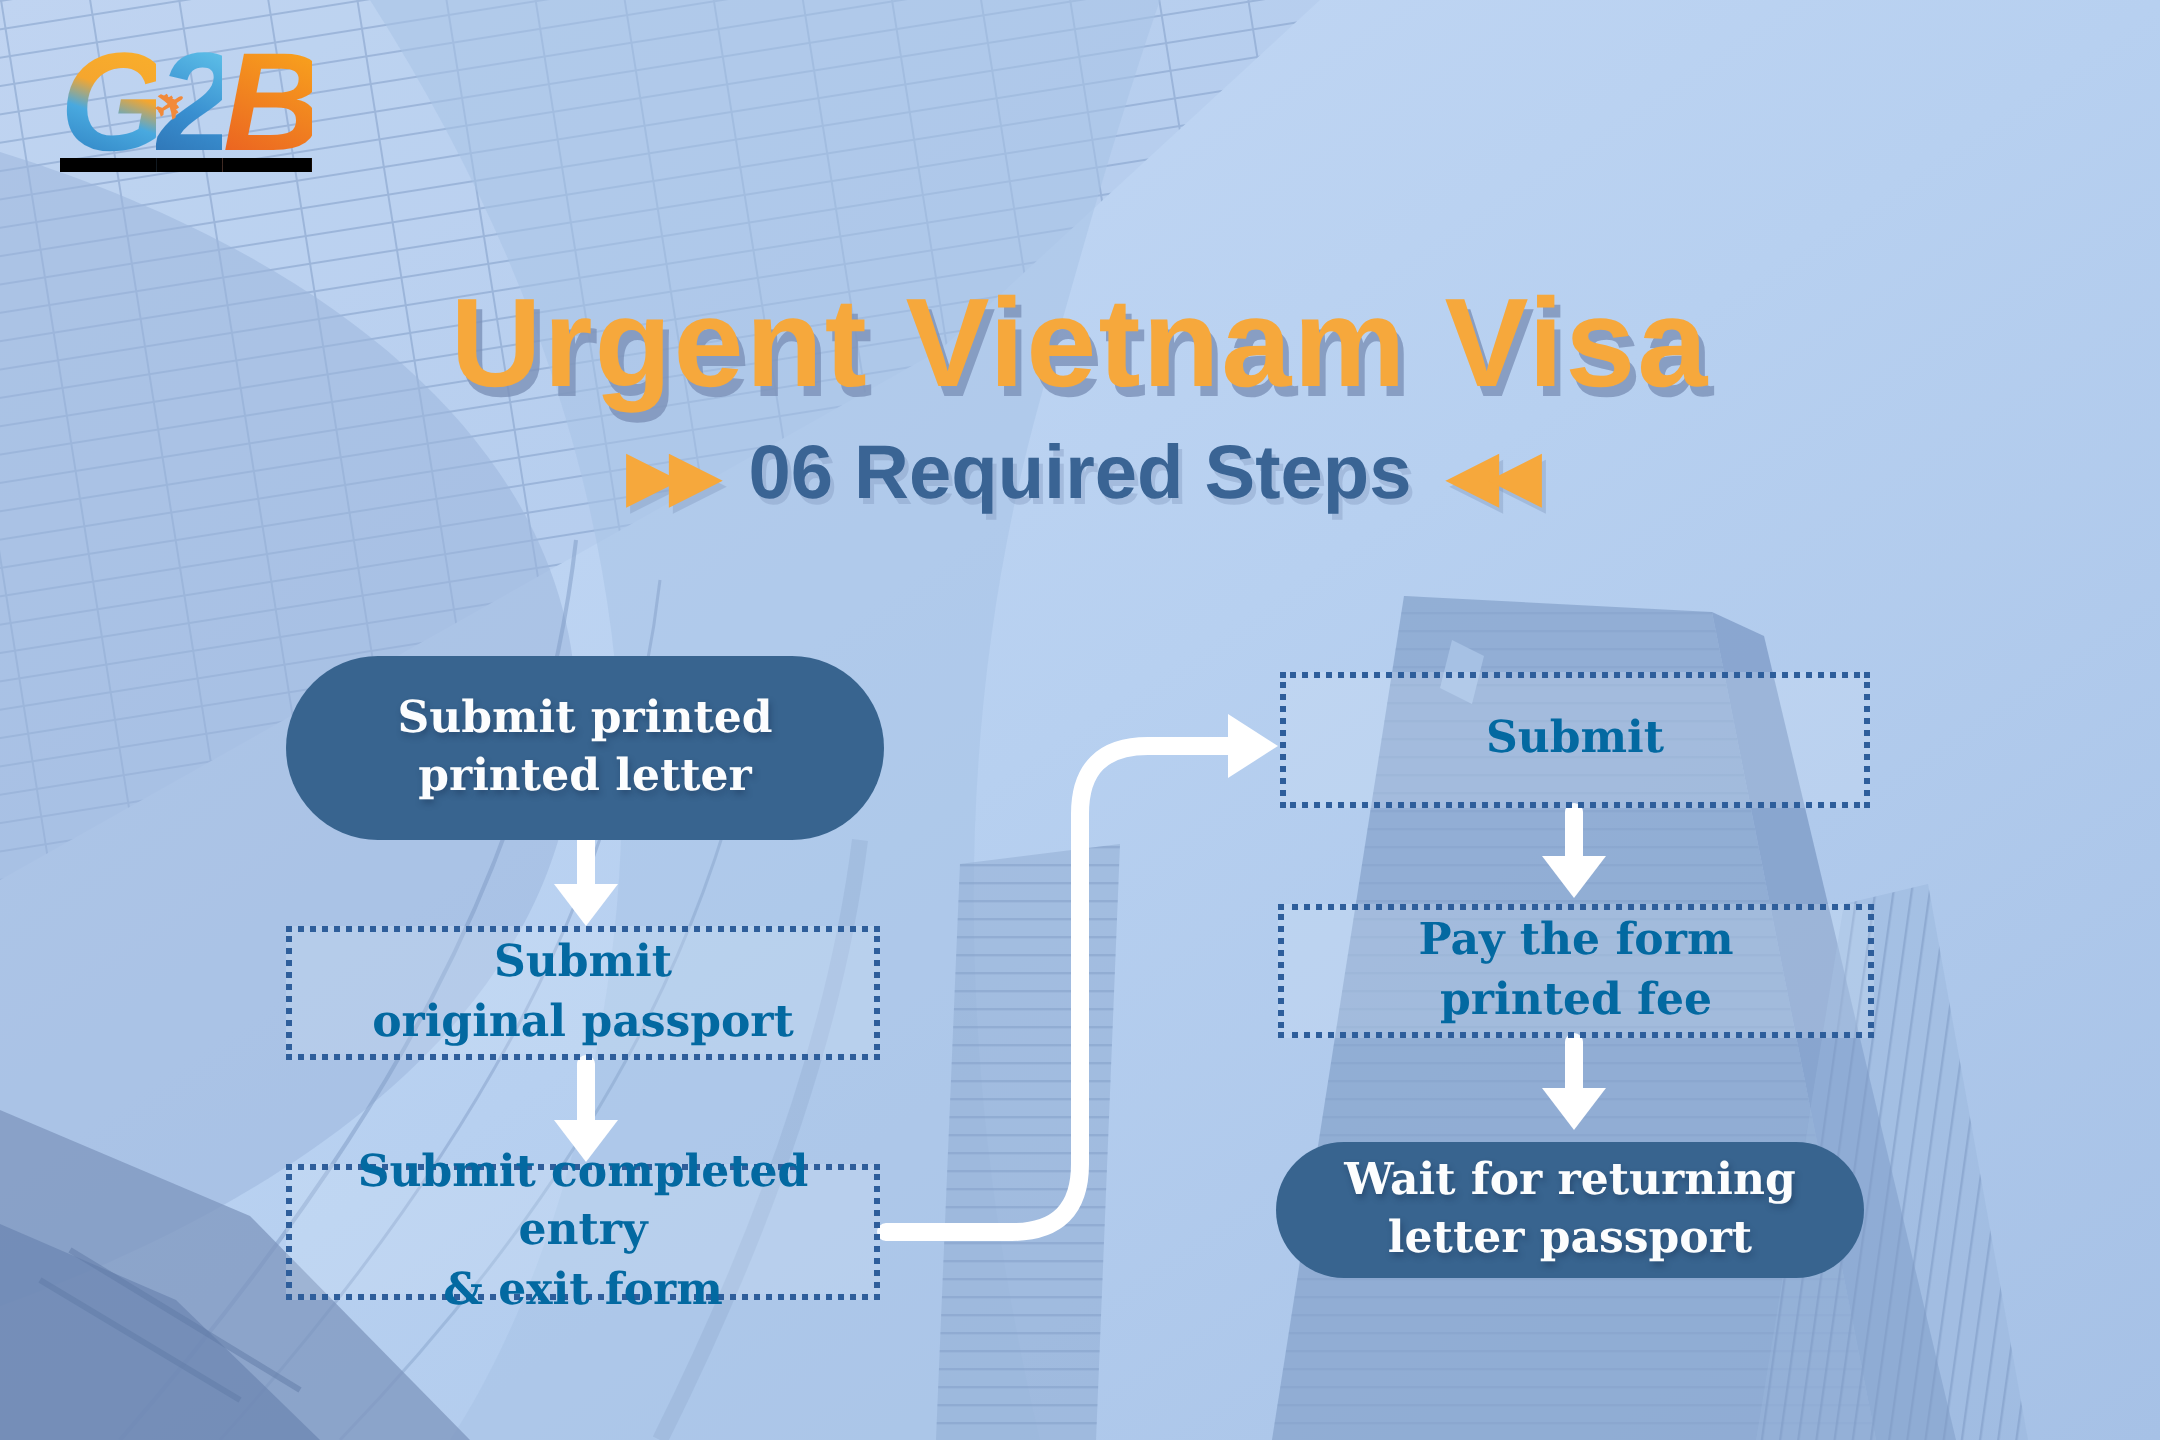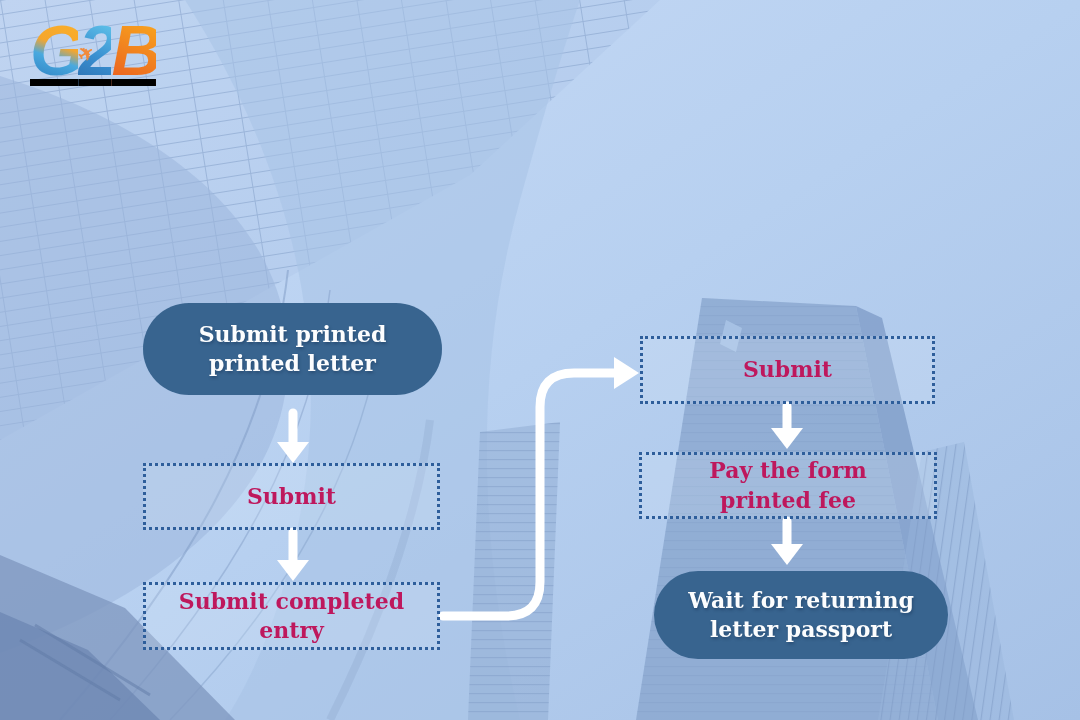--- a/index.html
+++ b/index.html
@@ -49,29 +49,29 @@
     position:absolute; z-index:2; box-sizing:border-box;
     display:flex; flex-direction:column; justify-content:center; align-items:center;
     text-align:center; font-family:"DejaVu Serif", serif; font-weight:bold;
     font-size:22px; line-height:1.32;
   }
   .pill {
     background:#38648F; color:#FCFDFE; border-radius:48px;
     text-shadow:1px 2px 3px rgba(14,34,66,0.35);
   }
   .dotted {
-    border:3px dotted #2E5E9B; color:#be185d;
+    border:3px dotted #2E5E9B; color:#0369a1;
     background:rgba(222,236,250,0.22);
   }
-  .s1 { left:143px; top:303px; width:299px; height:92px; }
+  .s1 { left:143px; top:328px; width:299px; height:92px; }
   .s2 { left:143px; top:463px; width:297px; height:67px; }
   .s3 { left:143px; top:582px; width:297px; height:68px; }
   .s4 { left:640px; top:336px; width:295px; height:68px; }
   .s5 { left:639px; top:452px; width:298px; height:67px; }
-  .s6 { left:654px; top:571px; width:294px; height:88px; }
+  .s6 { left:638px; top:571px; width:294px; height:68px; }
 </style>
 </head>
 <body>
 
 <div class="poster">
 
   <svg class="bg" viewBox="0 0 1080 720" preserveAspectRatio="none">
     <defs>
       <linearGradient id="sky" x1="0" y1="0" x2="1" y2="1">
         <stop offset="0" stop-color="#C8DBF6"></stop>
@@ -127,20 +127,28 @@
       <polygon points="922,452 964,442 1014,720 878,720" fill="#9AB6DC" opacity="0.45"></polygon>
       <polygon points="922,452 964,442 1014,720 878,720" fill="url(#vlines)" opacity="0.55"></polygon>
     </g>
   </svg>
 
   <div class="logo">
     <span class="glyph lg-g">G</span><span class="glyph lg-2">2</span><span class="glyph lg-b">B</span>
     <span class="plane">✈</span>
   </div>
 
+  <div class="header">
+    <h1 class="title">Urgent Vietnam Visa</h1>
+    <div class="subtitle-row">
+      <span class="subtitle-arrows">▶▶</span>
+      <span>06 Required Steps</span>
+      <span class="subtitle-arrows">◀◀</span>
+    </div>
+  </div>
 
   <svg class="arrows" viewBox="0 0 1080 720">
     <g stroke="#FFFFFF" stroke-width="9" stroke-linecap="round" fill="none">
       <path d="M293,413 L293,444"></path>
       <path d="M293,532 L293,562"></path>
       <path d="M787,406 L787,430"></path>
       <path d="M787,521 L787,546"></path>
       <path d="M443,616 L506,616 Q540,616 540,582 L540,407 Q540,373 574,373 L616,373"></path>
     </g>
     <g fill="#FFFFFF" stroke="none">
@@ -151,23 +159,25 @@
       <polygon points="614,357 614,389 639,373"></polygon>
     </g>
   </svg>
 
   <div class="step pill s1">
     <div>Submit printed</div>
     <div>printed letter</div>
   </div>
   <div class="step dotted s2">
     <div>Submit</div>
+    <div>original passport</div>
   </div>
   <div class="step dotted s3">
     <div>Submit completed entry</div>
+    <div>&amp; exit form</div>
   </div>
   <div class="step dotted s4">
     <div>Submit</div>
   </div>
   <div class="step dotted s5">
     <div>Pay the form</div>
     <div>printed fee</div>
   </div>
   <div class="step pill s6">
     <div>Wait for returning</div>

